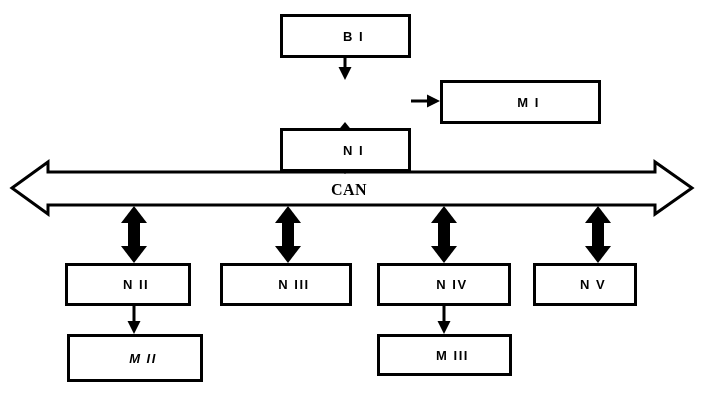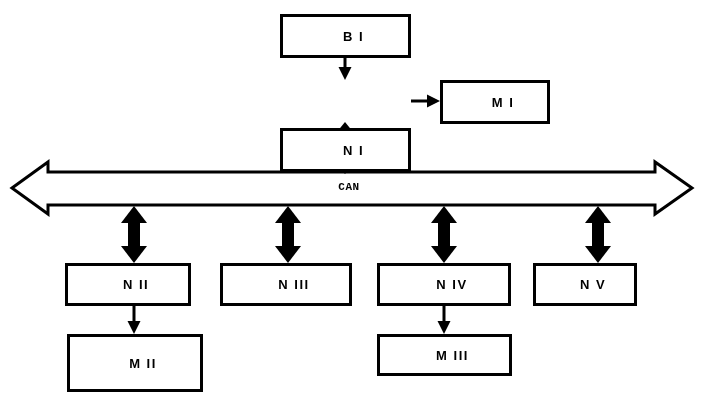--- a/index.html
+++ b/index.html
@@ -37,22 +37,22 @@
     font-family: "Liberation Sans", sans-serif;
     font-size: 13px;
     font-weight: bold;
     color: #000000;
     letter-spacing: 1.5px;
     white-space: nowrap;
     line-height: 1;
   }
   .bus-label {
     position: absolute;
-    font-family: Liberation Mono, monospace;
-    font-size: 11px;
+    font-family: Liberation Serif, serif;
+    font-size: 16px;
     font-weight: bold;
     color: #000000;
     letter-spacing: 0.5px;
     white-space: nowrap;
     text-align: center;
   }
 </style>
 </head>
 <body>
 
@@ -117,41 +117,41 @@
   <div class="bus-label" style="left:309px; top:181px; width:80px;">CAN</div>
 
   <div class="node-box" style="left:280px; top:14px; width:131px; height:44px;">
     <span class="node-label">B I</span>
   </div>
 
   <div class="node-box" style="left:280px; top:80px; width:131px; height:44px;margin-top:48px;">
     <span class="node-label">N I</span>
   </div>
 
-  <div class="node-box" style="left:440px; top:80px; width:110px; height:44px;">
+  <div class="node-box" style="left:440px; top:80px; width:161px; height:44px;">
     <span class="node-label">M I</span>
   </div>
 
   <div class="node-box" style="left:65px; top:263px; width:126px; height:43px;text-align:center;">
     <span class="node-label">N II</span>
   </div>
 
   <div class="node-box" style="left:220px; top:263px; width:132px; height:43px;">
     <span class="node-label">N III</span>
   </div>
 
   <div class="node-box" style="left:377px; top:263px; width:134px; height:43px;text-align:center;">
     <span class="node-label">N IV</span>
   </div>
 
   <div class="node-box" style="left:533px; top:263px; width:104px; height:43px;">
     <span class="node-label">N V</span>
   </div>
 
-  <div class="node-box" style="left:67px; top:334px; width:136px; height:58px;">
+  <div class="node-box" style="left:67px; top:334px; width:136px; height:48px;font-style:italic;">
     <span class="node-label">M II</span>
   </div>
 
   <div class="node-box" style="left:377px; top:334px; width:135px; height:42px;">
     <span class="node-label">M III</span>
   </div>
 
 </div>
 
 </body></html>

